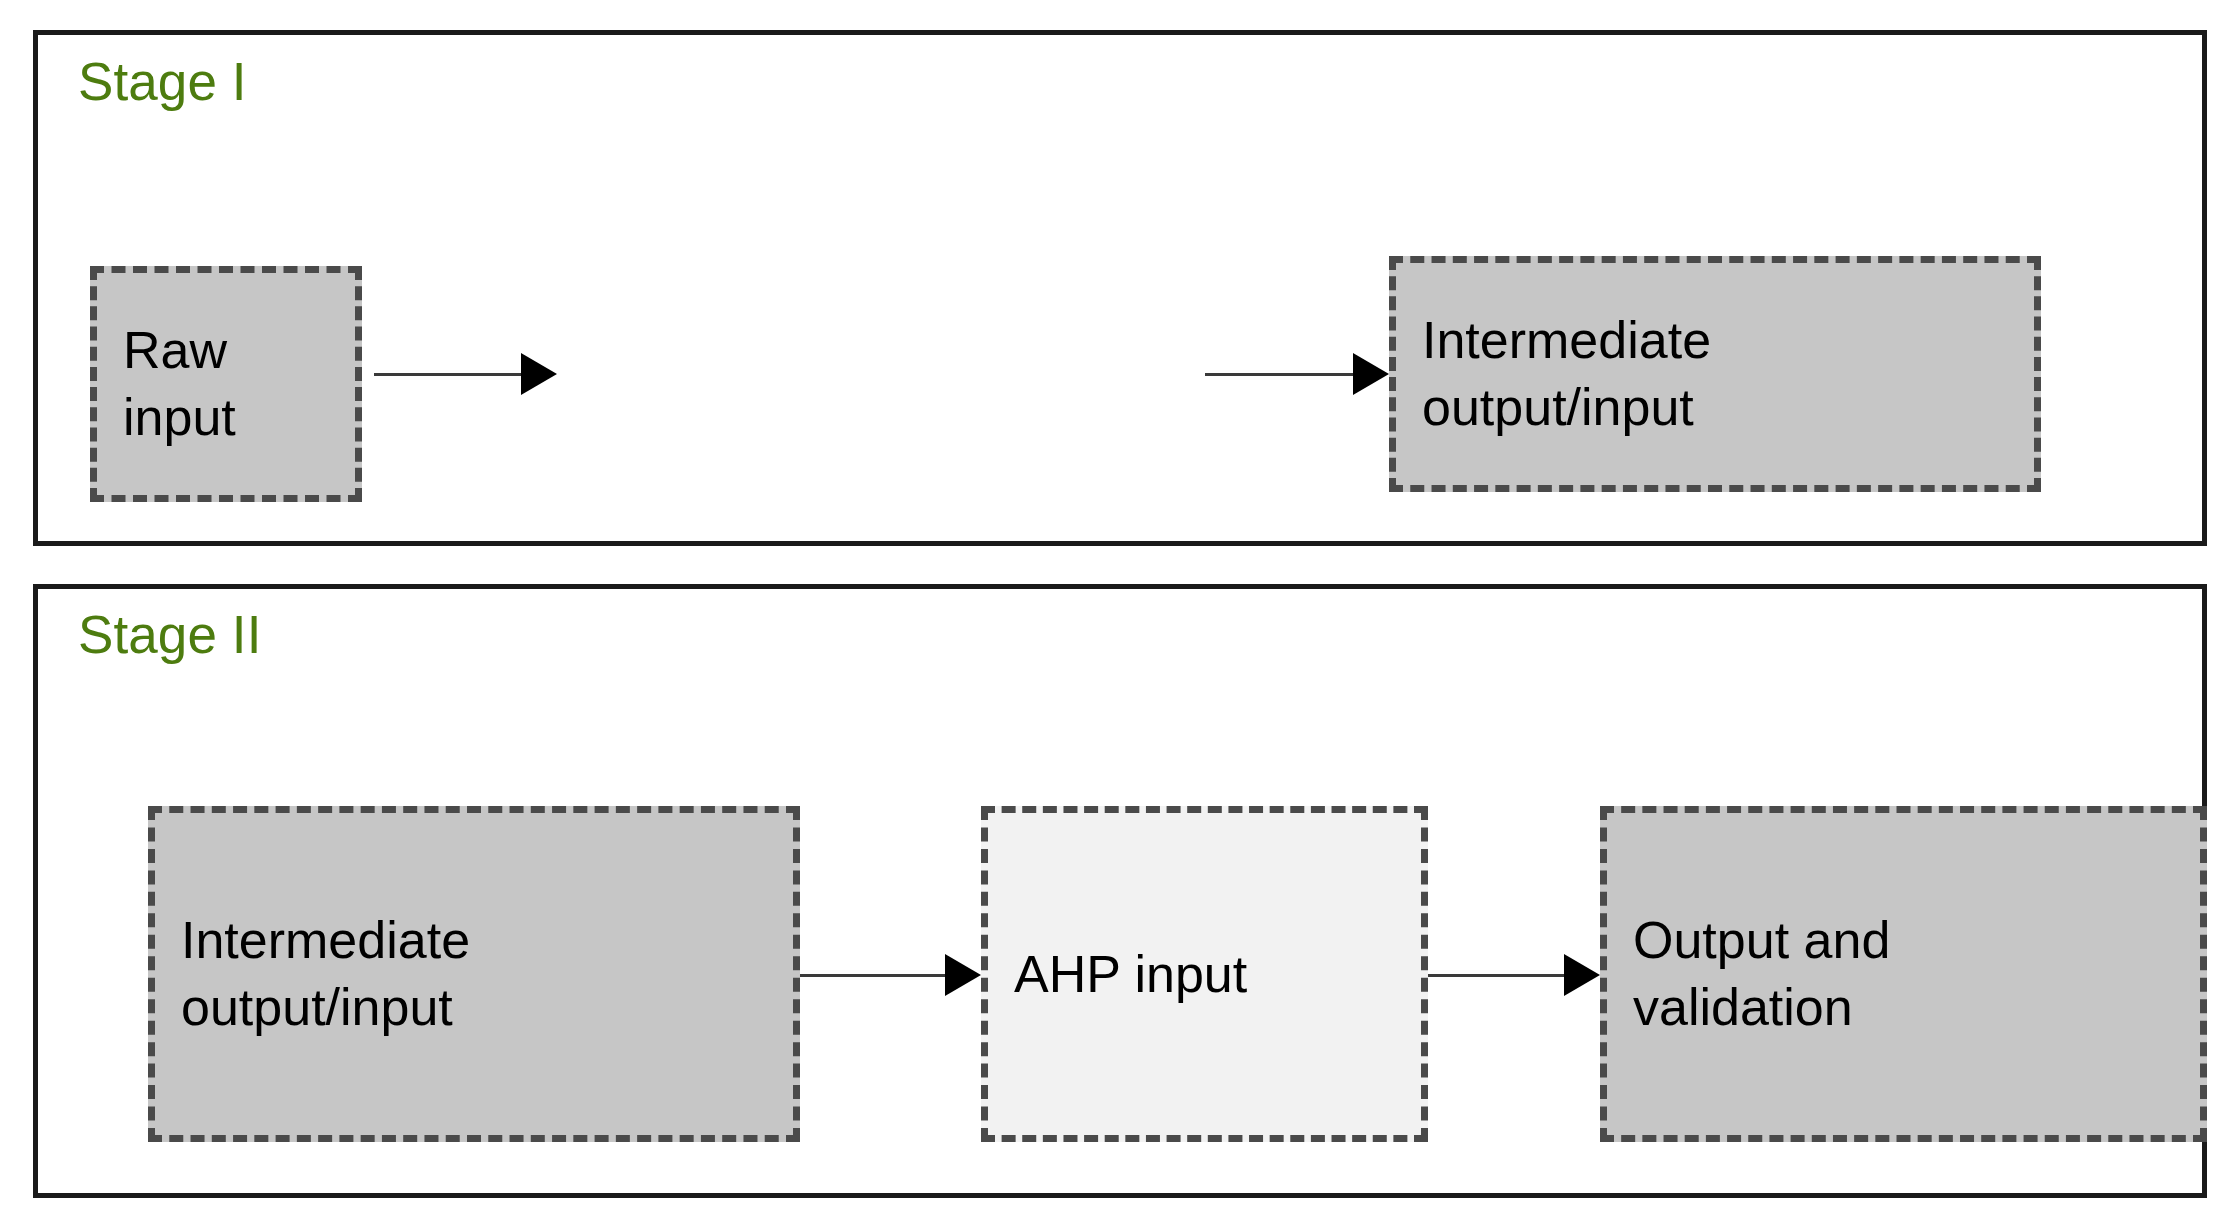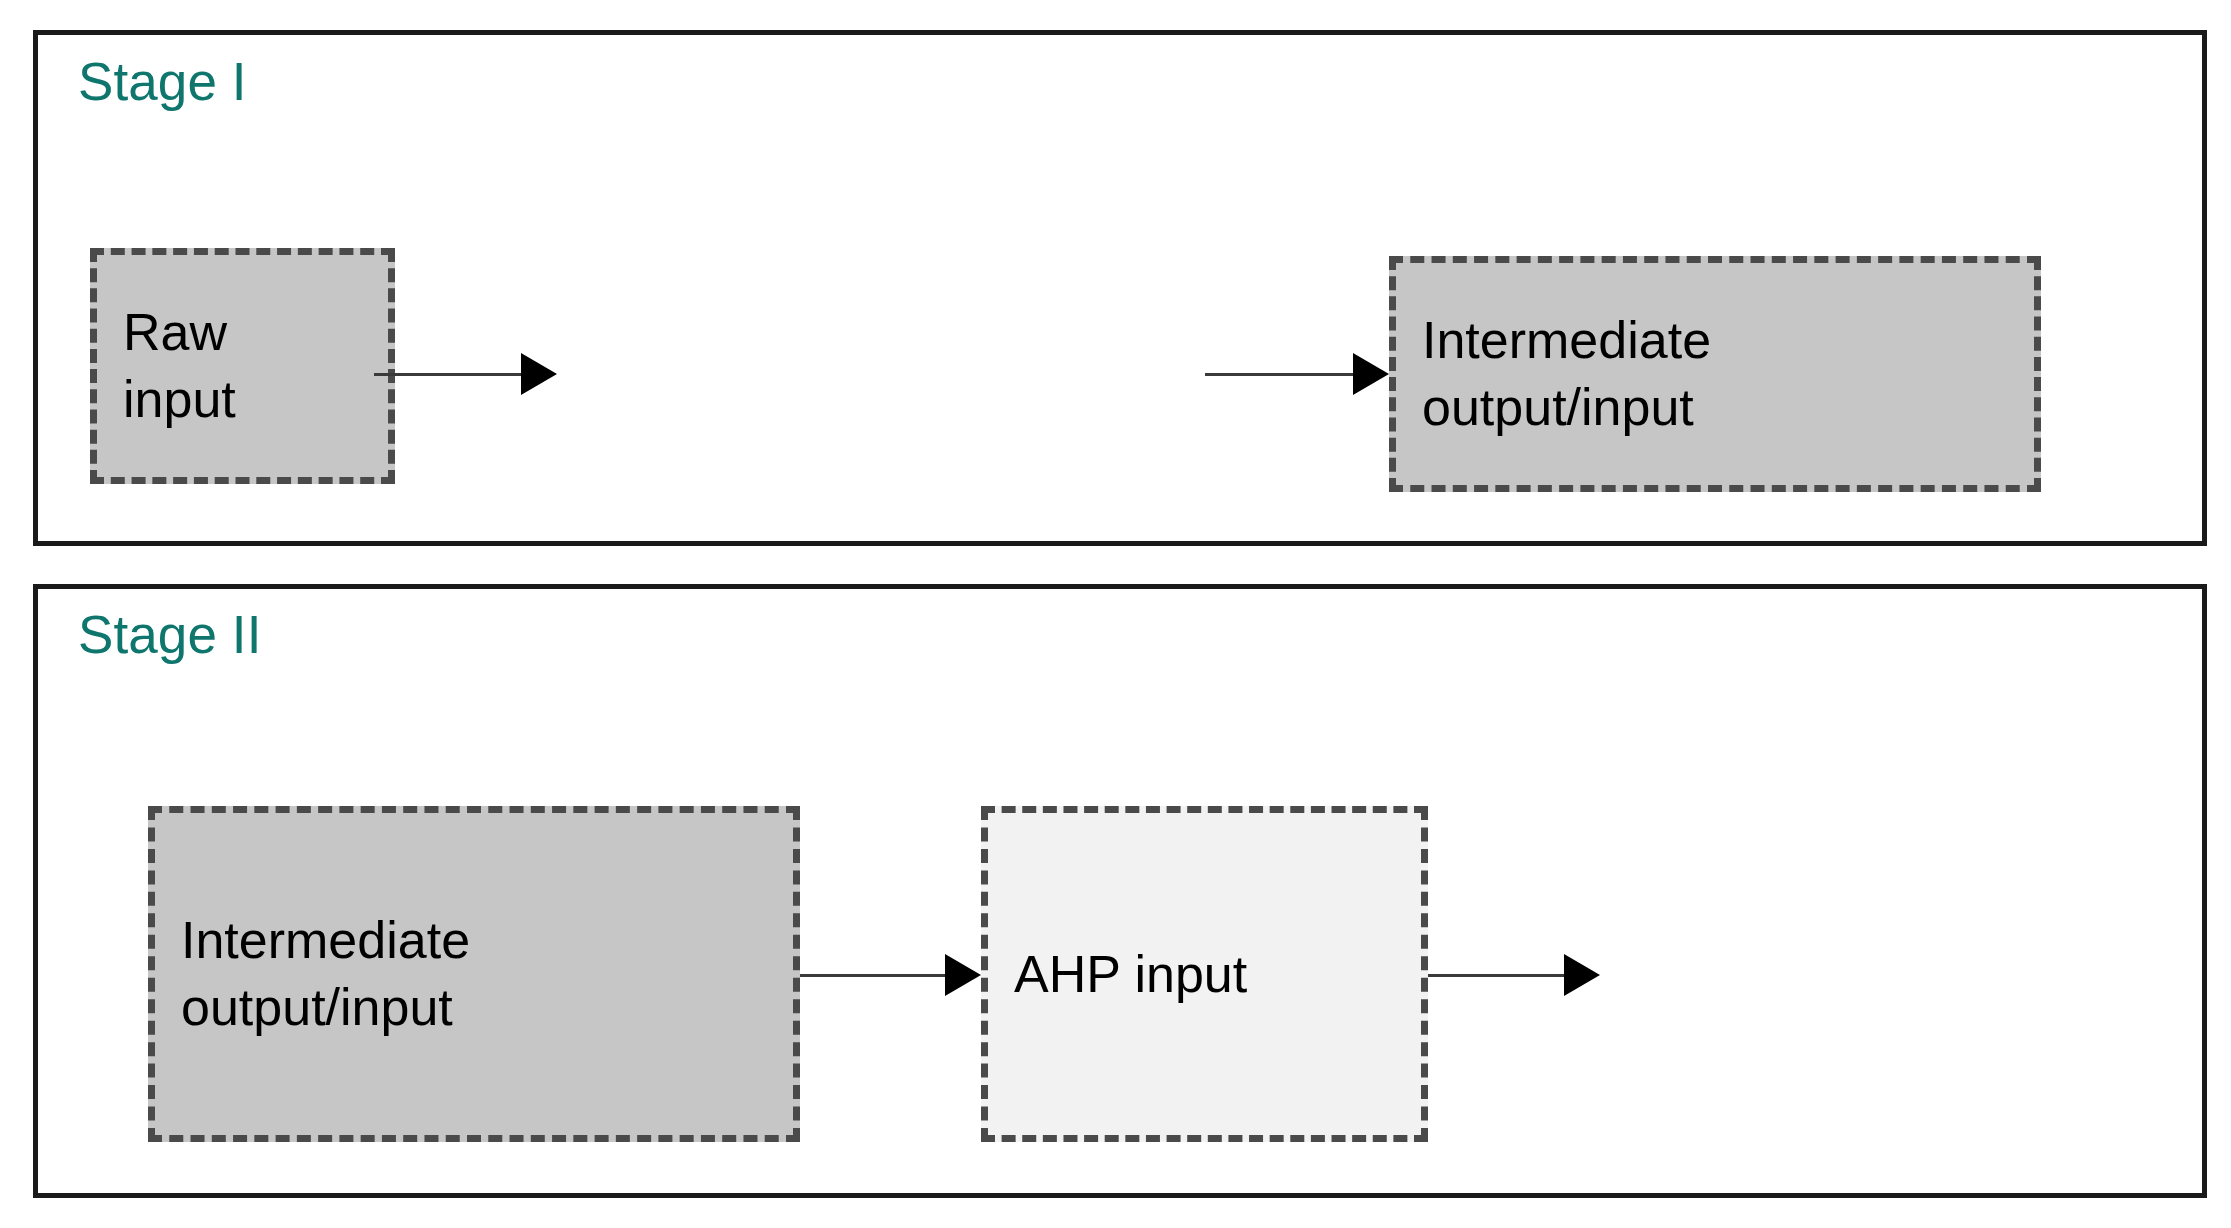--- a/index.html
+++ b/index.html
@@ -25,21 +25,21 @@
     border: 5px solid #1a1a1a;
     background: #ffffff;
   }
   #stage1-frame { left: 33px;  top: 30px;  width: 2174px; height: 516px; }
   #stage2-frame { left: 33px;  top: 584px; width: 2174px; height: 614px; }
 
   .stage-title {
     position: absolute;
     font-size: 53px;
     line-height: 1;
-    color: #0f766e;
+    color: #4d7c0f;
     white-space: nowrap;
     letter-spacing: 0.1px;
   }
   #stage1-title { left: 78px;  top: 55px;  }
   #stage2-title { left: 78px;  top: 608px; }
 
   
   .box {
     position: absolute;
     box-sizing: border-box;
@@ -55,21 +55,21 @@
     font-size: 52px;
     line-height: 1.28;
     color: #000000;
     padding-left: 26px;
     padding-right: 10px;
     text-align: left;
     white-space: pre-line;
   }
 
   
-  #box-raw-input       { left: 90px;   top: 248px; width: 305px; height: 236px; }
+  #box-raw-input       { left: 90px;   top: 266px; width: 272px; height: 236px; }
   #box-pre-elaborated  { left: 557px;  top: 256px; width: 648px; height: 236px; }
   #box-intermediate-1  { left: 1389px; top: 256px; width: 652px; height: 236px; }
 
   
   #box-intermediate-2  { left: 148px;  top: 806px; width: 652px; height: 336px; }
   #box-ahp-stage       { left: 981px;  top: 806px; width: 447px; height: 336px; }
   #box-output          { left: 1600px; top: 806px; width: 607px; height: 336px; }
 
   
   .arrow {
@@ -156,14 +156,18 @@
 
   <div class="box fill-light" id="box-ahp-stage">
     <span class="box-label">AHP input</span>
   </div>
 
   <div class="arrow" id="arrow-ahp-to-output">
     <div class="shaft"></div>
     <div class="head"></div>
   </div>
 
+  <div class="box fill-dark" id="box-output">
+    <span class="box-label">Output and
+validation</span>
+  </div>
 
 </div>
 
 </body></html>

